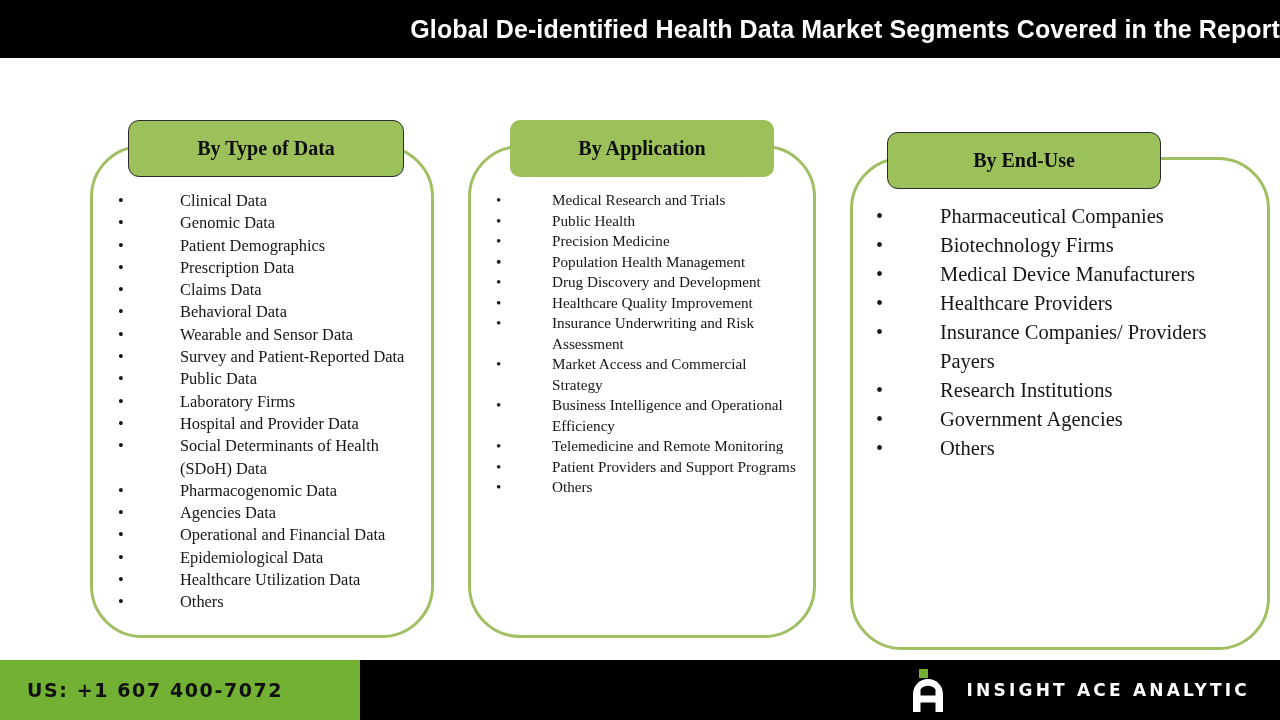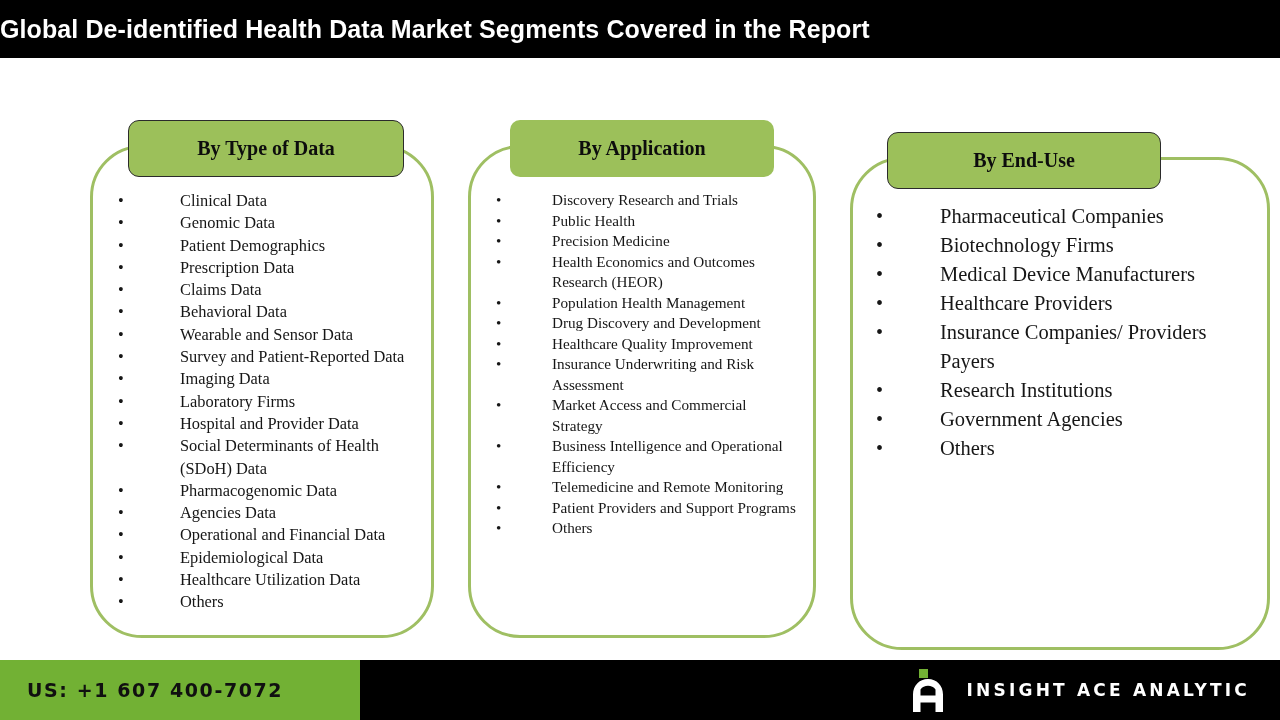--- a/index.html
+++ b/index.html
@@ -22,21 +22,21 @@
     width: 1280px;
     height: 58px;
     background: #000000;
   }
   .title-text {
     position: absolute;
     left: 0; top: 0;
     width: 1280px;
     height: 58px;
     line-height: 58px;
-    text-align: left;
+    text-align: right;
     color: #ffffff;
     font-family: "Liberation Sans", "DejaVu Sans", sans-serif;
     font-weight: bold;
     font-size: 25px;
     letter-spacing: 0.1px;
     white-space: nowrap;
   }
 
   
   .cards {
@@ -234,21 +234,21 @@
           <li>
             <span class="bullet-dot">•</span>
             <span class="bullet-label">Wearable and Sensor Data</span>
           </li>
           <li>
             <span class="bullet-dot">•</span>
             <span class="bullet-label">Survey and Patient-Reported Data</span>
           </li>
           <li>
             <span class="bullet-dot">•</span>
-            <span class="bullet-label">Imaging Data</span>
+            <span class="bullet-label">Public Data</span>
           </li>
           <li>
             <span class="bullet-dot">•</span>
             <span class="bullet-label">Laboratory Firms</span>
           </li>
           <li>
             <span class="bullet-dot">•</span>
             <span class="bullet-label">Hospital and Provider Data</span>
           </li>
           <li>
@@ -285,33 +285,32 @@
 
   <div class="card" id="card-app">
     <div class="card-frame"></div>
     <div class="card-header">
       <span>By Application</span>
     </div>
     <div class="card-body">
       <ul class="bullets">
           <li>
             <span class="bullet-dot">•</span>
-            <span class="bullet-label">Discovery Research and Trials</span>
+            <span class="bullet-label">Medical Research and Trials</span>
           </li>
           <li>
             <span class="bullet-dot">•</span>
             <span class="bullet-label">Public Health</span>
           </li>
           <li>
             <span class="bullet-dot">•</span>
             <span class="bullet-label">Precision Medicine</span>
           </li>
           <li>
             <span class="bullet-dot">•</span>
-            <span class="bullet-label">Health Economics and Outcomes Research (HEOR)</span>
           </li>
           <li>
             <span class="bullet-dot">•</span>
             <span class="bullet-label">Population Health Management</span>
           </li>
           <li>
             <span class="bullet-dot">•</span>
             <span class="bullet-label">Drug Discovery and Development</span>
           </li>
           <li>

